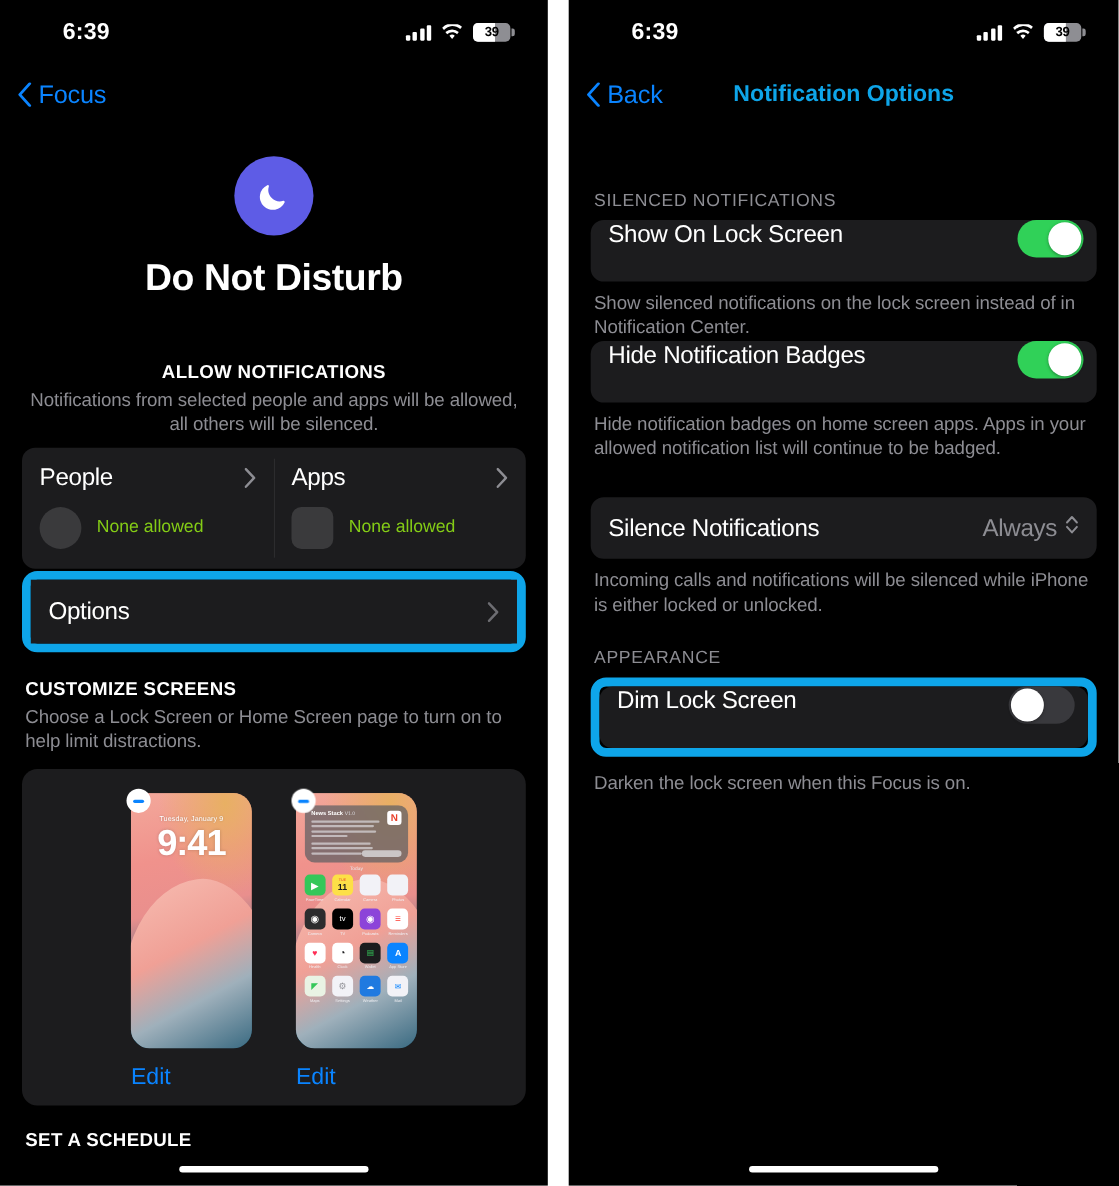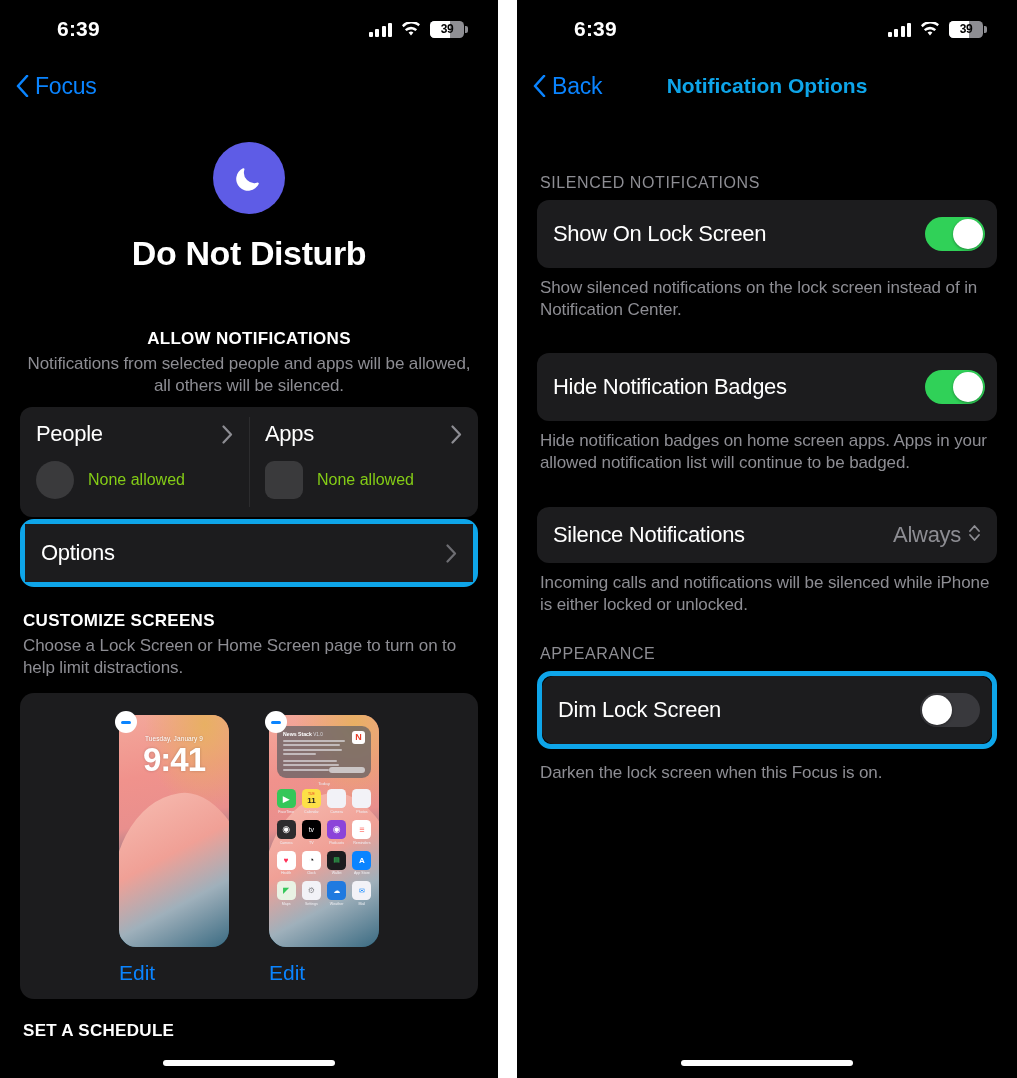--- a/index.html
+++ b/index.html
@@ -91,21 +91,21 @@
 
   .chev-gray { width:11px; height:19px; flex:none; }
 
   .options-row {
     display:flex; align-items:center; justify-content:space-between;
     padding:16px 16px 16px 16px; background:#1c1c1e;
   }
   .options-label { color:#fff; font-size:22px; letter-spacing:-.3px; }
 
   .highlight {
-    position:relative; border:5px solid #0ea5e9; border-radius:14px;
+    position:relative; border:8px solid #0ea5e9; border-radius:14px;
   }
 
   
   .preview-card {
     background:#1c1c1e; border-radius:14px; margin-top:4px;
     padding:22px 0 14px; display:flex; justify-content:center; gap:40px;
   }
   .pv { width:110px; }
   .phone {
     width:110px; height:232px; border-radius:17px; position:relative; overflow:hidden;
@@ -171,22 +171,22 @@
   }
   .minus .bar { width:10px; height:2.6px; background:#0a84ff; border-radius:2px; }
   .pv-wrap { position:relative; }
   .edit-link { color:#0a84ff; font-size:21px; margin-top:14px; cursor:pointer; }
 
   
   .r-sec-header {
     color:#8d8d93; font-size:16px; letter-spacing:.6px; padding:0 3px 8px;
   }
   .toggle-row {
-    background:#1c1c1e; border-radius:12px; height:68px;
-    display:flex; align-items:center; justify-content:space-between;
+    background:#1c1c1e; border-radius:12px; height:56px;
+    display:flex; align-items:flex-start; justify-content:space-between;
     padding:0 12px 0 16px;
   }
   .row-label { color:#fff; font-size:22px; letter-spacing:-.3px; }
   .switch { width:60px; height:34px; border-radius:17px; position:relative; flex:none; }
   .switch.on { background:#30d158; }
   .switch.off { background:#39393d; }
   .switch .knob {
     position:absolute; top:2px; width:30px; height:30px; border-radius:50%;
     background:#fff; box-shadow:0 1px 3px rgba(0,0,0,.35);
   }
@@ -479,21 +479,21 @@
       <div class="r-sec-header">SILENCED NOTIFICATIONS</div>
 
       <div class="toggle-row">
         <span class="row-label">Show On Lock Screen</span>
         <span class="switch on">
             <span class="knob"></span>
           </span>
       </div>
       <div class="row-desc">Show silenced notifications on the lock screen instead of in Notification Center.</div>
 
-      <div class="toggle-row" style="margin-top:31px;gap:36px;">
+      <div class="toggle-row" style="gap:36px;">
         <span class="row-label">Hide Notification Badges</span>
         <span class="switch on">
             <span class="knob"></span>
           </span>
       </div>
       <div class="row-desc">Hide notification badges on home screen apps. Apps in your allowed notification list will continue to be badged.</div>
 
       <div class="value-row" style="margin-top:32px;">
         <span class="row-label">Silence Notifications</span>
         <span class="value-wrap">

